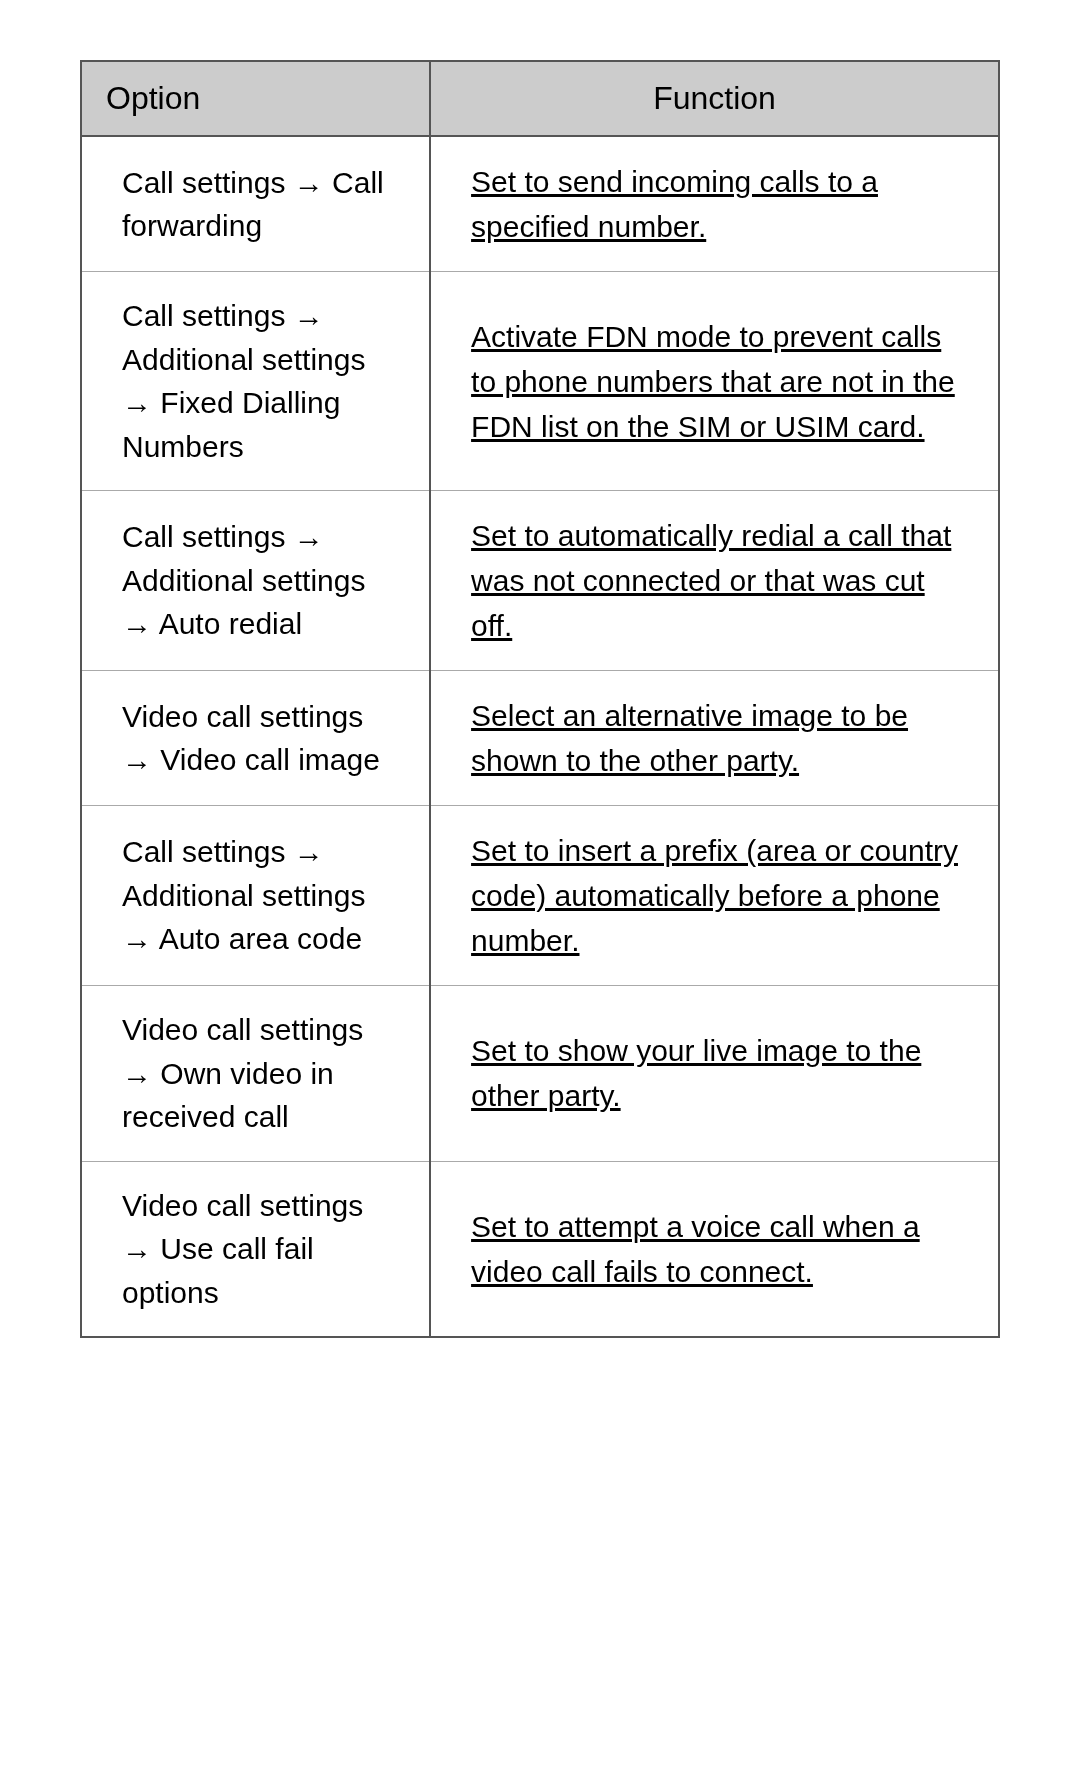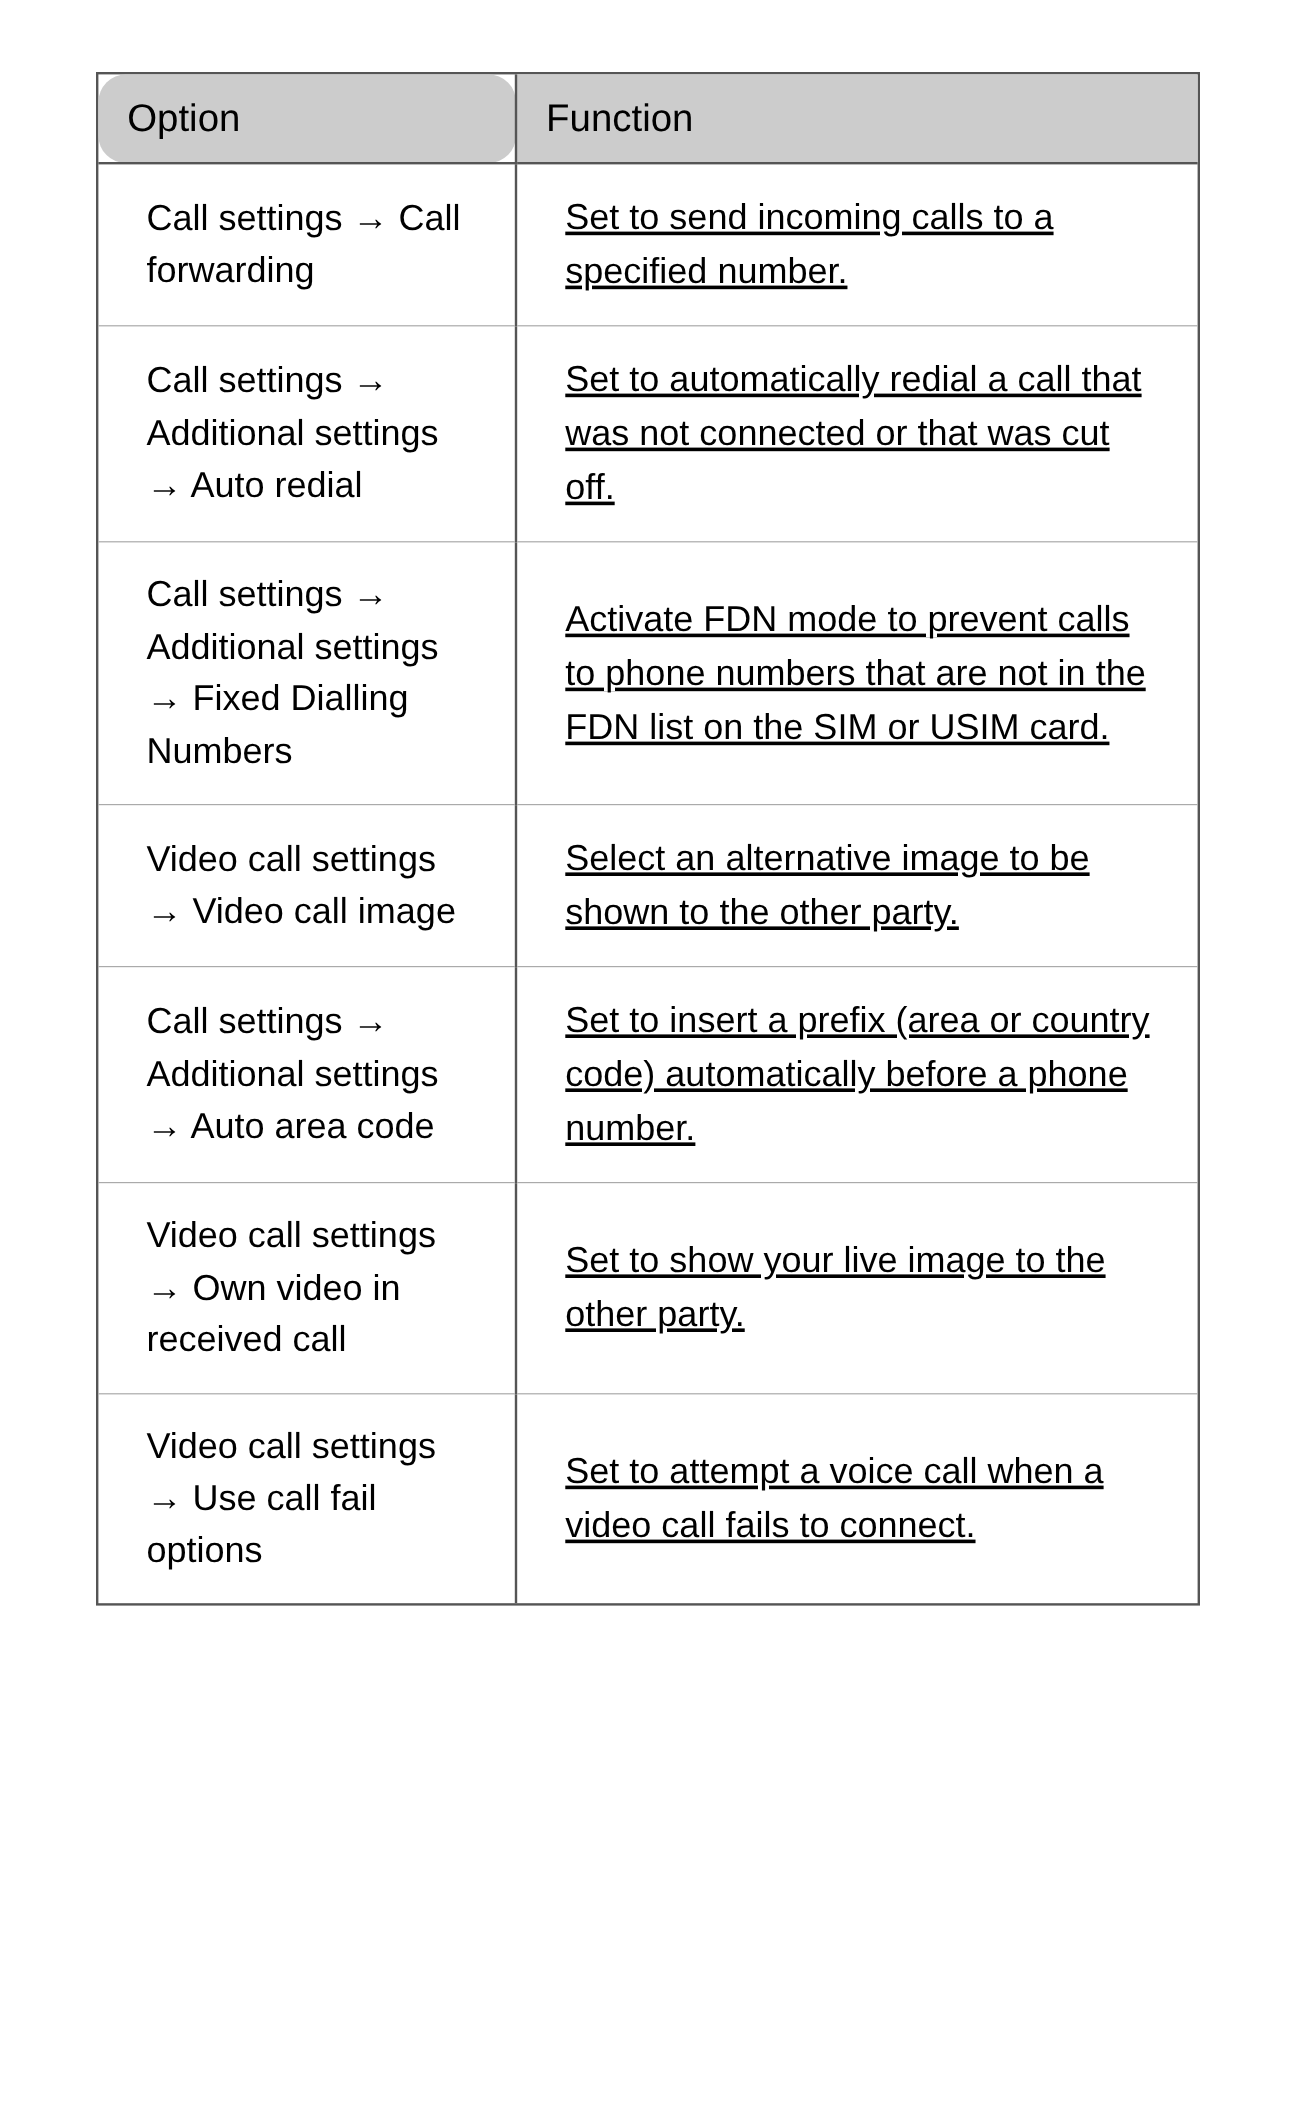--- a/index.html
+++ b/index.html
@@ -34,25 +34,25 @@
       padding: 18px 24px;
       text-align: left;
       font-size: 32px;
       font-weight: normal;
       border-bottom: 2px solid #555;
     }
 
     thead tr th:first-child {
       width: 38%;
       border-right: 2px solid #555;
-      border-radius: 23px;
     }
 
     thead tr th:last-child {
       width: 62%;
+      text-align: center;
     }
 
     tbody tr td {
       padding: 22px 40px;
       font-size: 30px;
       vertical-align: middle;
       border-bottom: 1.5px solid #aaaaaa;
     }
 
     tbody tr td:first-child {
@@ -79,26 +79,26 @@
         <th>Option</th>
         <th>Function</th>
       </tr>
     </thead>
     <tbody id="table-body">
     <tr>
           <td>Call settings → Call forwarding</td>
           <td>Set to send incoming calls to a specified number.</td>
         </tr>
         <tr>
+          <td>Call settings → Additional settings → Fixed Dialling Numbers</td>
+          <td>Activate FDN mode to prevent calls to phone numbers that are not in the FDN list on the SIM or USIM card.</td>
+        </tr>
+        <tr>
           <td>Call settings → Additional settings → Auto redial</td>
           <td>Set to automatically redial a call that was not connected or that was cut off.</td>
-        </tr>
-        <tr>
-          <td>Call settings → Additional settings → Fixed Dialling Numbers</td>
-          <td>Activate FDN mode to prevent calls to phone numbers that are not in the FDN list on the SIM or USIM card.</td>
         </tr>
         <tr>
           <td>Video call settings → Video call image</td>
           <td>Select an alternative image to be shown to the other party.</td>
         </tr>
         <tr>
           <td>Call settings → Additional settings → Auto area code</td>
           <td>Set to insert a prefix (area or country code) automatically before a phone number.</td>
         </tr>
         <tr>

